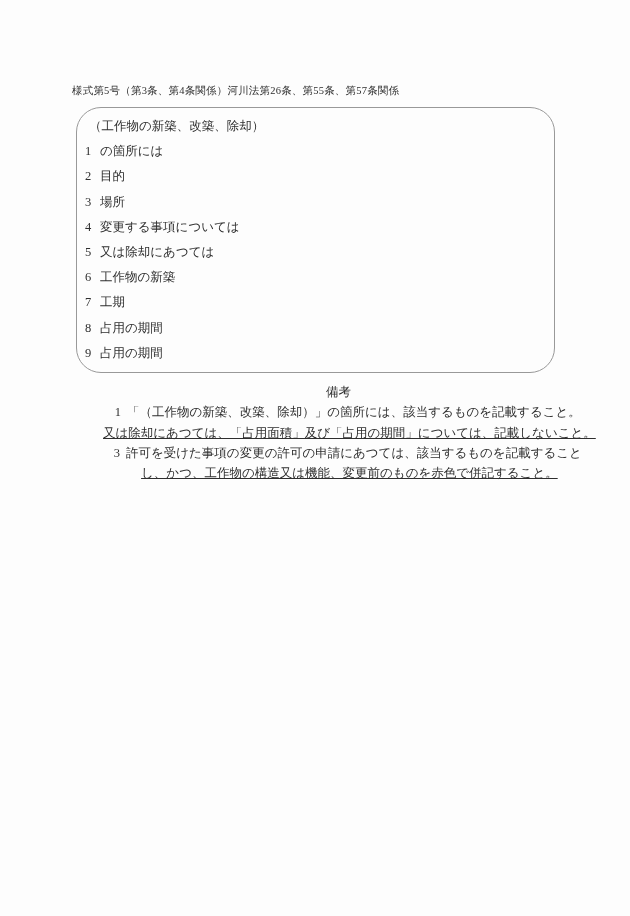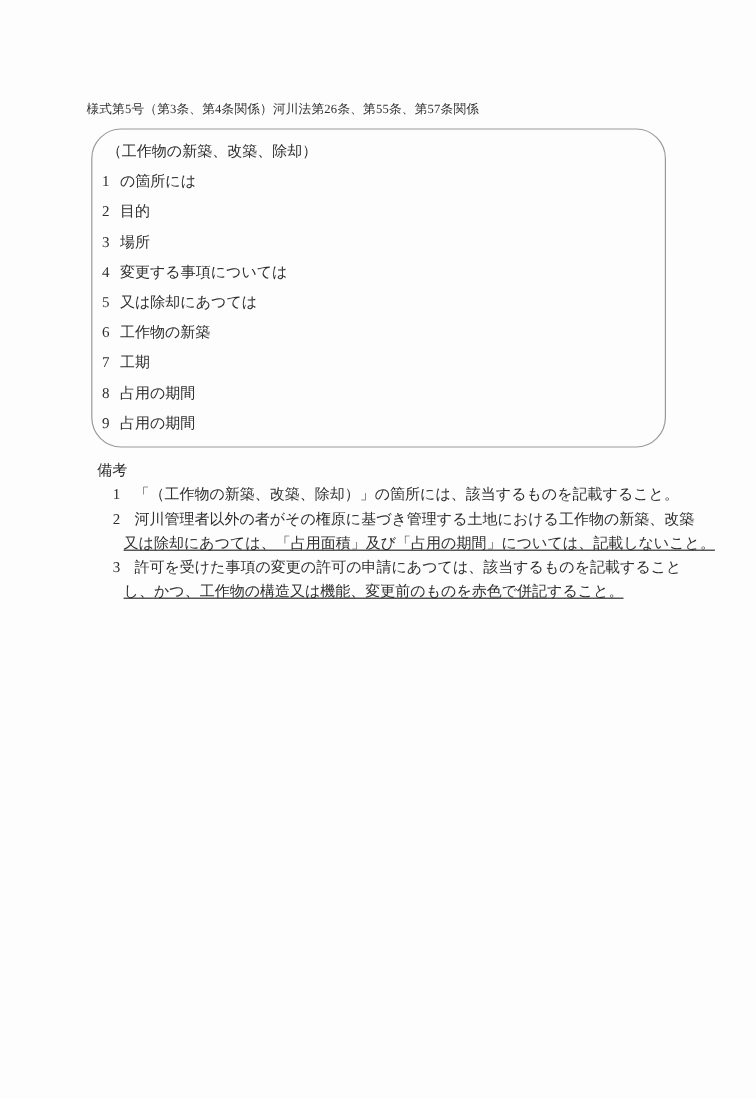--- a/index.html
+++ b/index.html
@@ -55,20 +55,21 @@
   .remarks {
     position: absolute;
     left: 81px;
     top: 382px;
     font-size: 12.5px;
   }
   .remark-line {
     height: 20.3px;
     line-height: 20.3px;
     white-space: nowrap;
+    text-align: center;
   }
   .note-first {
     padding-left: 13px;
   }
   .note-no {
     display: inline-block;
     width: 18px;
   }
   .note-cont {
     padding-left: 22px;
@@ -114,23 +115,20 @@
     </div>
   </div>
 
   <div class="remarks">
     <div class="remark-line">備考</div>
 
     <div class="remark-line note-first">
       <span class="note-no">1</span><span>「（工作物の新築、改築、除却）」の箇所には、該当するものを記載すること。</span>
     </div>
 
-    <div class="remark-line note-first">
-      <span class="note-no">2</span><span>河川管理者以外の者がその権原に基づき管理する土地における工作物の新築、改築</span>
-    </div>
     <div class="remark-line note-cont">又は除却にあつては、「占用面積」及び「占用の期間」については、記載しないこと。</div>
 
     <div class="remark-line note-first">
       <span class="note-no">3</span><span>許可を受けた事項の変更の許可の申請にあつては、該当するものを記載すること</span>
     </div>
     <div class="remark-line note-cont">し、かつ、工作物の構造又は機能、変更前のものを赤色で併記すること。</div>
   </div>
 
 </div>
 

